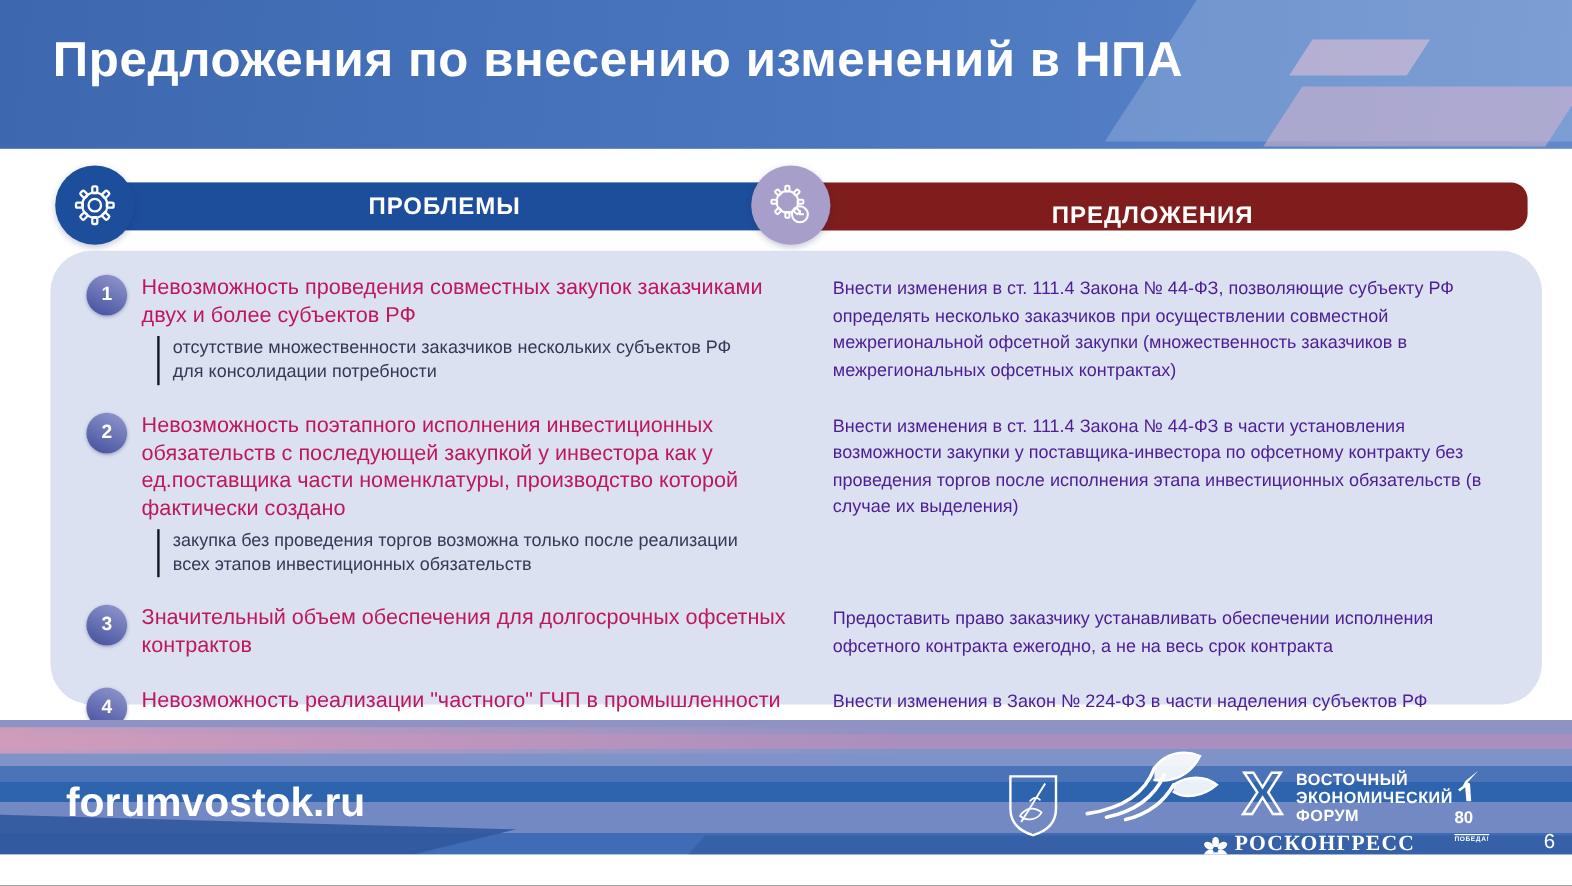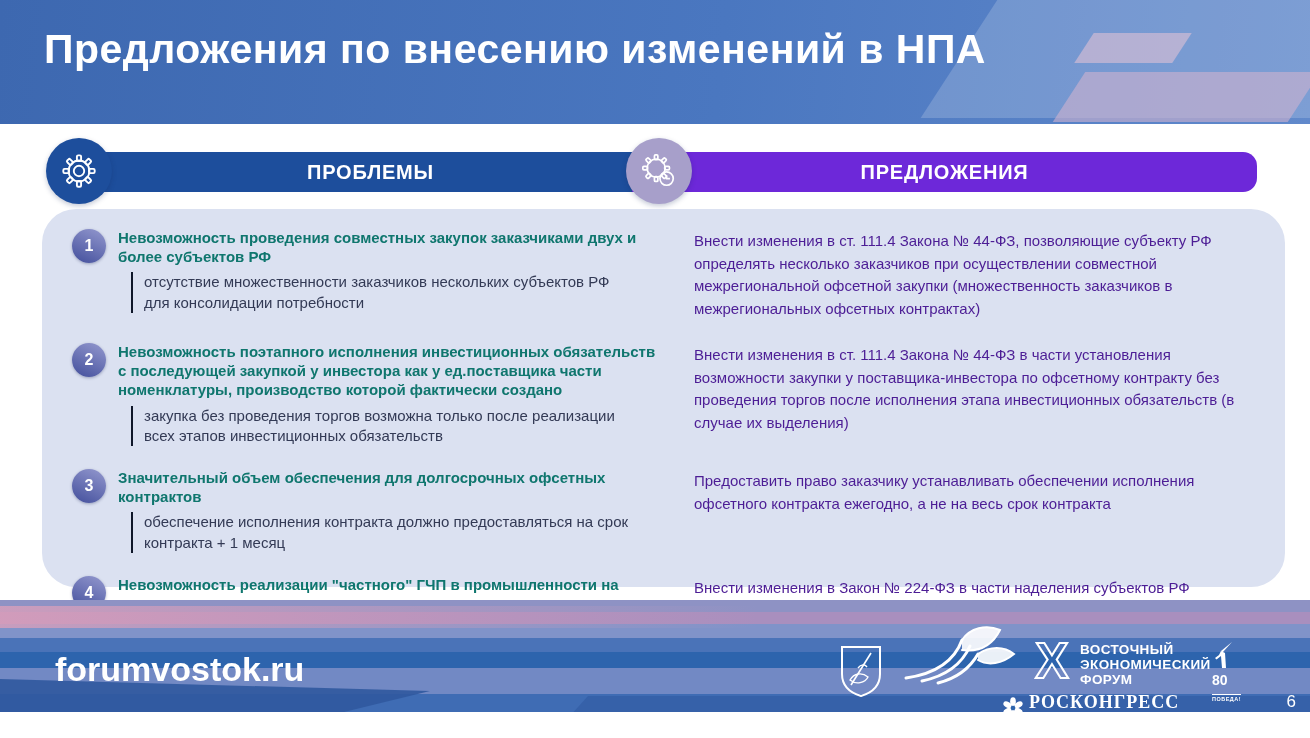--- a/index.html
+++ b/index.html
@@ -19,21 +19,21 @@
   .deco1{ right:-90px; top:-34px; width:430px; height:152px; background:rgba(255,255,255,0.18); }
   .deco2{ right:128px; top:33px; width:98px; height:30px; background:rgba(233,196,214,0.55); }
   .deco3{ right:6px; top:72px; width:235px; height:50px; background:rgba(206,178,206,0.60); }
   .slide-title{
     position:absolute; left:44px; top:26px; color:#ffffff;
     font-size:41px; font-weight:bold; letter-spacing:0.5px; white-space:nowrap;
   }
   
   .bar{ position:absolute; top:152px; height:40px; display:flex; align-items:center; justify-content:center; }
   .bar-problems{ left:78px; width:585px; background:#1d4e9c; }
-  .bar-proposals{ left:632px; width:625px; background:#6d28d9; border-radius:0 14px 14px 0; }
+  .bar-proposals{ left:648px; width:625px; background:#7f1d1d; border-radius:0 14px 14px 0;align-items:flex-end; }
   .bar-label{ color:#fff; font-size:20px; font-weight:bold; letter-spacing:0.8px; }
   .hdr-circle{
     position:absolute; top:138px; width:66px; height:66px; border-radius:50%;
     display:flex; align-items:center; justify-content:center;
     box-shadow:0 2px 5px rgba(20,40,90,0.25);
   }
   .circle-problems{ left:46px; background:#1d4e9c; }
   .circle-proposals{ left:626px; background:#a79fca; }
   
   .card{
@@ -45,21 +45,21 @@
     padding:19px 36px 14px 24px;
   }
   .problem{ position:relative; padding-left:52px; }
   .num-badge{
     position:absolute; left:6px; top:1px; width:34px; height:34px; border-radius:50%;
     background:linear-gradient(205deg,#9095cc 5%,#46529e 95%);
     color:#fff; font-size:16px; font-weight:bold;
     display:flex; align-items:center; justify-content:center;
     box-shadow:0 1px 3px rgba(30,40,90,0.35);
   }
-  .problem-title{ font-size:15px; font-weight:bold; color:#0f766e; line-height:1.28; max-width:548px; }
+  .problem-title{ font-size:18px; font-weight:normal; color:#be185d; line-height:1.28; max-width:548px; }
   .problem-detail{
     margin-top:6px; margin-left:13px; padding-left:11px;
     border-left:2px solid #0f172a;
     font-size:15px; color:#333a55; line-height:1.35; max-width:500px;
   }
   .proposal{ padding:2px 8px 0 28px; font-size:15px; color:#4c1d95; line-height:1.5; max-width:590px; }
   
   .footer{
     position:absolute; left:0; top:600px; width:1310px; height:112px;
     background:linear-gradient(180deg,
@@ -161,21 +161,20 @@
       <div class="problem">
         <div class="num-badge">2</div>
         <div class="problem-title">Невозможность поэтапного исполнения инвестиционных обязательств с последующей закупкой у инвестора как у ед.поставщика части номенклатуры, производство которой фактически создано</div>
         <div class="problem-detail">закупка без проведения торгов возможна только после реализации всех этапов инвестиционных обязательств</div>
       </div>
       <div class="proposal">Внести изменения в ст. 111.4 Закона № 44-ФЗ в части установления возможности закупки у поставщика-инвестора по офсетному контракту без проведения торгов после исполнения этапа инвестиционных обязательств (в случае их выделения)</div>
 
       <div class="problem">
         <div class="num-badge">3</div>
         <div class="problem-title">Значительный объем обеспечения для долгосрочных офсетных контрактов</div>
-        <div class="problem-detail">обеспечение исполнения контракта должно предоставляться на срок контракта + 1 месяц</div>
       </div>
       <div class="proposal">Предоставить право заказчику устанавливать обеспечении исполнения офсетного контракта ежегодно, а не на весь срок контракта</div>
 
       <div class="problem">
         <div class="num-badge">4</div>
         <div class="problem-title">Невозможность реализации "частного" ГЧП в промышленности на региональном уровне</div>
         <div class="problem-detail">соглашение о ГЧП в отношении частных промышленных предприятий возможно заключить только на федеральном уровне</div>
       </div>
       <div class="proposal">Внести изменения в Закон № 224-ФЗ в части наделения субъектов РФ правом заключать соглашения о ГЧП в отношении частных промышленных предприятий</div>
 

